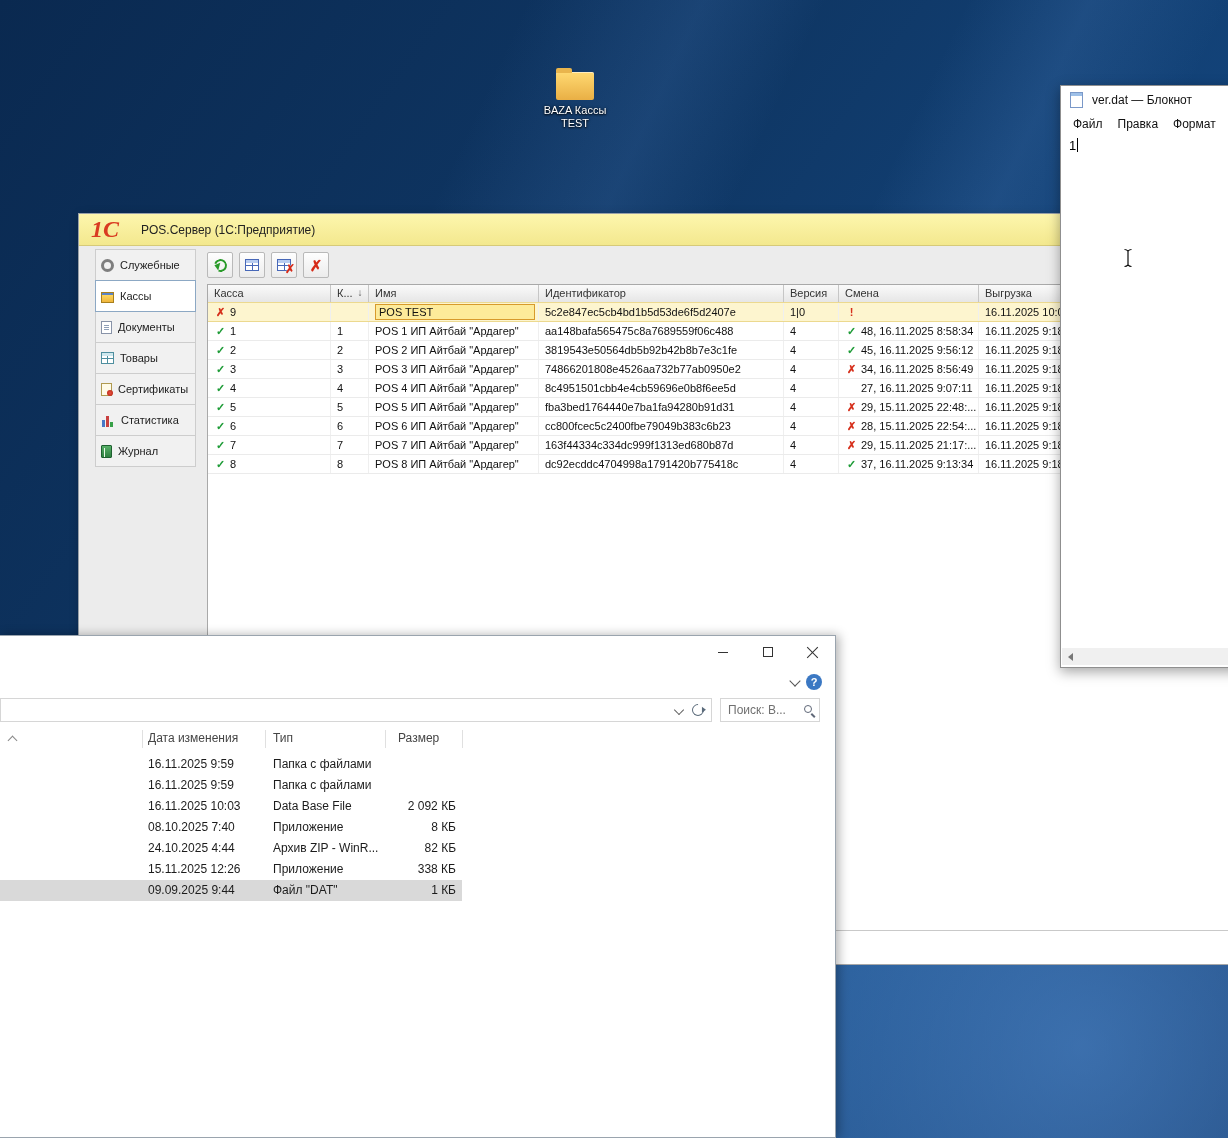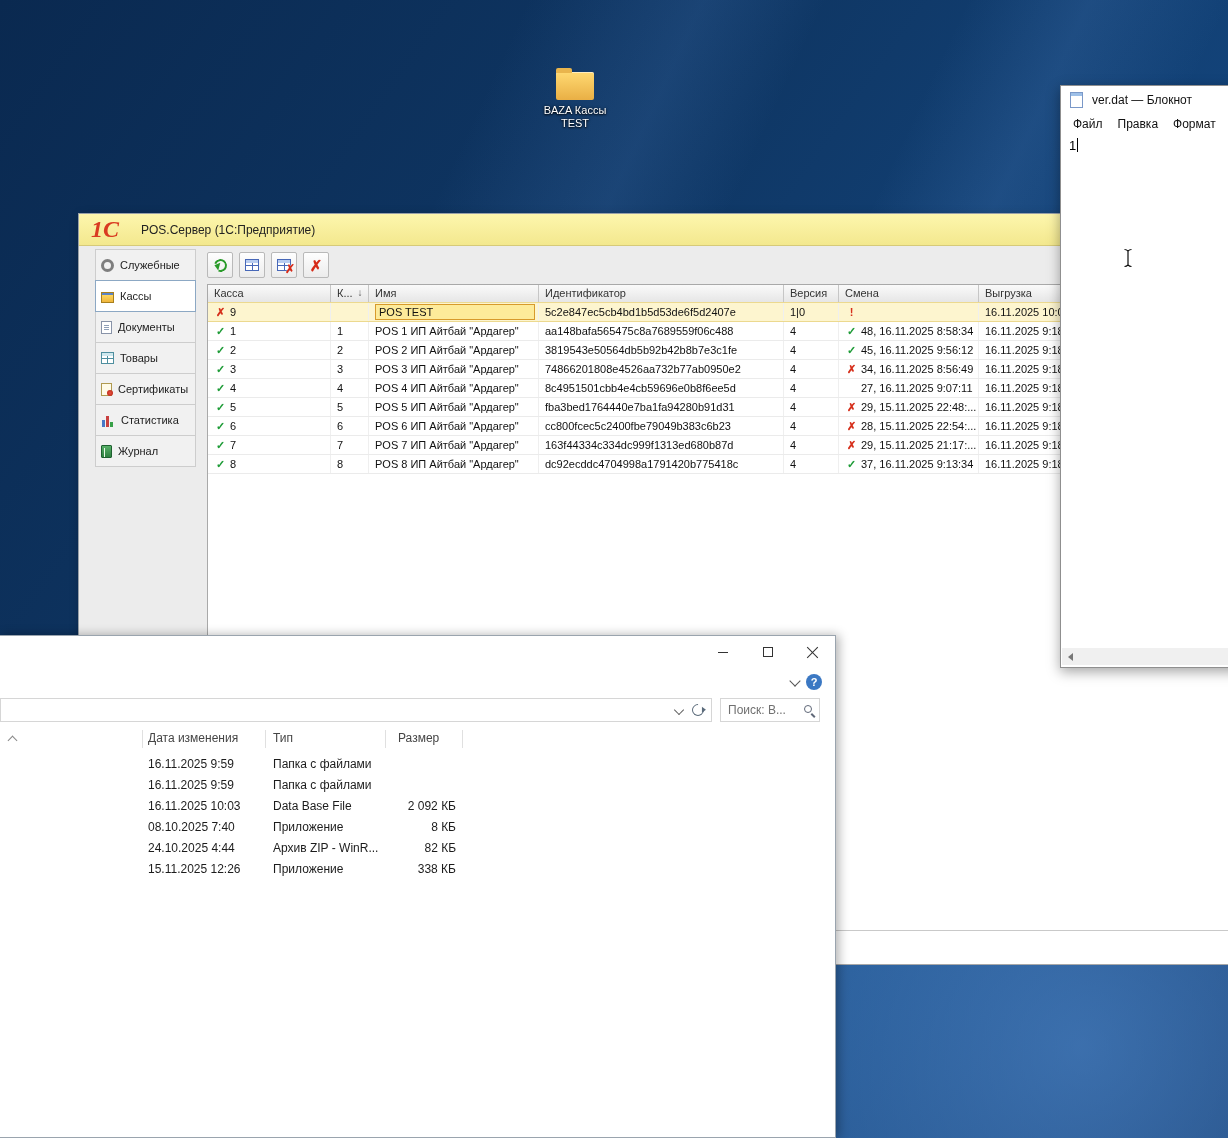--- a/index.html
+++ b/index.html
@@ -436,20 +436,25 @@
       <div class="exr">
         <span class="ex-date">24.10.2025 4:44</span>
         <span class="ex-type">Архив ZIP - WinR...</span>
         <span class="ex-size">82 КБ</span>
       </div>
       <div class="exr">
         <span class="ex-date">15.11.2025 12:26</span>
         <span class="ex-type">Приложение</span>
         <span class="ex-size">338 КБ</span>
       </div>
+      <div class="exr sel">
+        <span class="ex-date">09.09.2025 9:44</span>
+        <span class="ex-type">Файл "DAT"</span>
+        <span class="ex-size">1 КБ</span>
+      </div>
     </div>
 </div>
 
 <div class="np-win">
   <div class="np-title">
     <span class="np-icon"></span>
     <span class="np-title-text">ver.dat — Блокнот</span>
   </div>
   <div class="np-menubar">
       <span class="np-menu-item">Файл</span>

